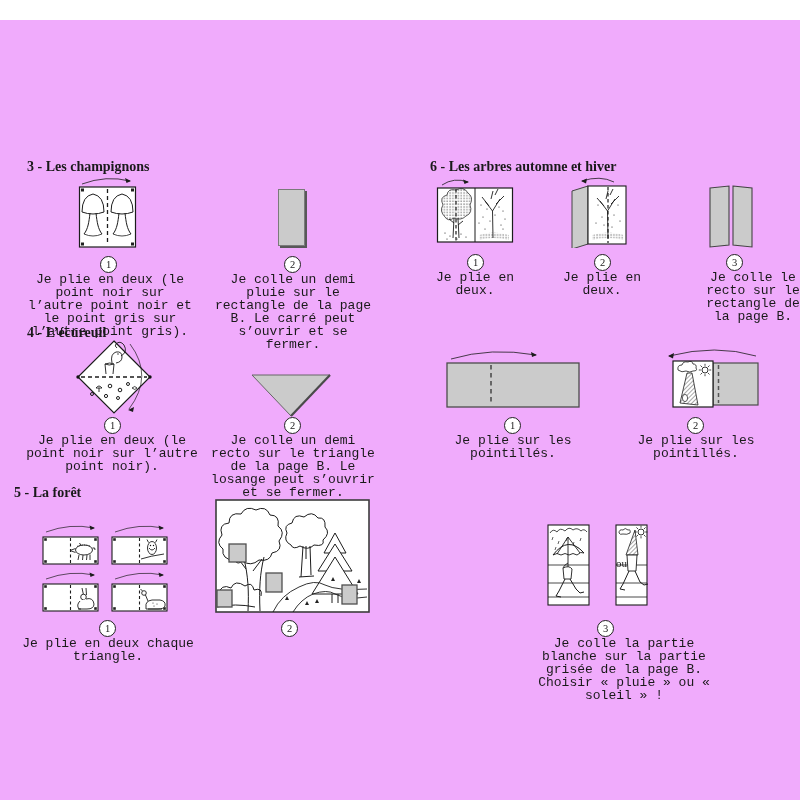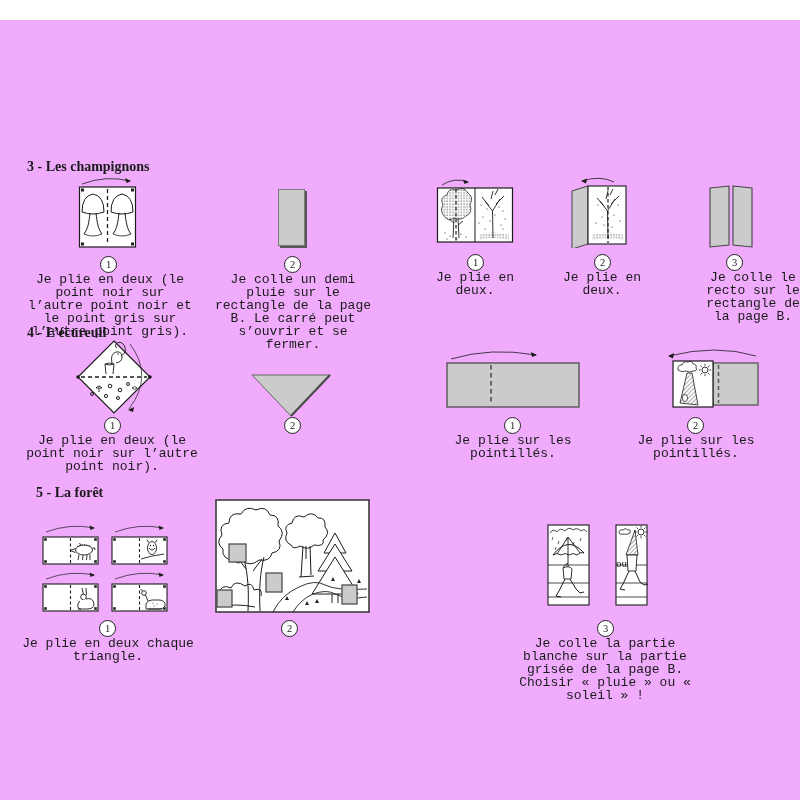--- a/index.html
+++ b/index.html
@@ -39,20 +39,21 @@
       <path d="M43,62 Q52,66 61,62" stroke-width="0.8"></path>
     </g>
   </svg>
   <div class="num" style="left:100px;top:236px">1</div>
   <div class="cap" style="left:25px;top:253px;width:170px">Je plie en deux (le point noir sur l’autre point noir et le point gris sur l’autre point gris).</div>
 
   <div class="grayrect" style="left:278px;top:169px;width:25px;height:55px"></div>
   <div class="num" style="left:284px;top:236px">2</div>
   <div class="cap" style="left:212px;top:253px;width:162px">Je colle un demi pluie sur le rectangle de la page B. Le carré peut s’ouvrir et se fermer.</div>
 
+  <div class="title" style="left:430px;top:139px">6 - Les arbres automne et hiver</div>
 
   <svg class="fig" style="left:435px;top:155px" width="80" height="73" viewBox="0 0 80 73">
     <defs>
       <pattern id="d1" width="2.8" height="2.8" patternUnits="userSpaceOnUse">
         <circle cx="1" cy="1" r="0.62" fill="#1b1b1b"></circle>
       </pattern>
     </defs>
     <g fill="none" stroke="#1c1c1c" stroke-width="1">
       <path d="M7,10 Q19,2 33,7" stroke-width="0.8"></path>
       <polygon points="34,7 28,4.5 29.5,9" fill="#1c1c1c" stroke="none"></polygon>
@@ -153,20 +154,21 @@
     </g>
   </svg>
   <div class="num" style="left:104px;top:397px">1</div>
   <div class="cap" style="left:23px;top:414px;width:178px">Je plie en deux (le point noir sur l’autre point noir).</div>
 
   <svg class="fig" style="left:249px;top:352px" width="84" height="46" viewBox="0 0 84 46">
     <polygon points="3,3 81,3 42,44" fill="#cbcbcb" stroke="#666" stroke-width="1"></polygon>
     <line x1="81" y1="3" x2="42" y2="44" stroke="#4a4a4a" stroke-width="2.2"></line>
   </svg>
   <div class="num" style="left:284px;top:397px">2</div>
+  <div class="cap" style="left:209px;top:414px;width:168px">Je colle un demi recto sur le triangle de la page B. Le losange peut s’ouvrir et se fermer.</div>
 
 
   <svg class="fig" style="left:443px;top:323px" width="140" height="68" viewBox="0 0 140 68">
     <g fill="none" stroke="#1c1c1c" stroke-width="1">
       <path d="M8,16 Q48,4 93,12" stroke-width="0.8"></path>
       <polygon points="94,12 88,9 89,14" fill="#1c1c1c" stroke="none"></polygon>
       <rect x="4" y="20" width="132" height="44" fill="#cbcbcb" stroke="#4c4c4c" stroke-width="1.3"></rect>
       <line x1="48" y1="22" x2="48" y2="62" stroke="#555" stroke-width="1.7" stroke-dasharray="4.5,3.5"></line>
     </g>
   </svg>
@@ -188,21 +190,21 @@
       <path d="M20,27 Q19,22 24,22 Q25,18 30,19 Q34,17 35,21 Q39,21 38,25 Q40,28 35,28 Q32,30 28,28 Q24,30 20,27 Z" stroke-width="0.8"></path>
       <circle cx="47" cy="27" r="3" stroke-width="0.9"></circle>
       <path d="M47,22.8 L47,20.8 M47,31.2 L47,33.2 M42.8,27 L40.8,27 M51.2,27 L53.2,27 M44,24 L42.5,22.5 M50,24 L51.5,22.5 M44,30 L42.5,31.5 M50,30 L51.5,31.5" stroke-width="0.8"></path>
       <polygon points="29,30 22,60 40,62 34,30" fill="url(#h1)" stroke-width="0.8"></polygon>
       <ellipse cx="27" cy="55" rx="2.6" ry="3.6" fill="#fff" stroke-width="0.7"></ellipse>
     </g>
   </svg>
   <div class="num" style="left:687px;top:397px">2</div>
   <div class="cap" style="left:627px;top:414px;width:138px">Je plie sur les pointillés.</div>
 
-  <div class="title" style="left:36px;top:465px">5 - La forêt</div>
+  <div class="title" style="left:14px;top:465px">5 - La forêt</div>
 
   <svg class="fig" style="left:38px;top:497px" width="140" height="100" viewBox="0 0 140 100">
     <g fill="none" stroke="#1c1c1c" stroke-width="1">
 
       <path d="M8,15 Q32,6 56,11 M77,15 Q101,6 125,11 M8,62 Q32,53 56,58 M77,62 Q101,53 125,58" stroke-width="0.7"></path>
       <polygon points="57,11 51.5,8.5 52.5,13" fill="#1c1c1c" stroke="none"></polygon>
       <polygon points="126,11 120.5,8.5 121.5,13" fill="#1c1c1c" stroke="none"></polygon>
       <polygon points="57,58 51.5,55.5 52.5,60" fill="#1c1c1c" stroke="none"></polygon>
       <polygon points="126,58 120.5,55.5 121.5,60" fill="#1c1c1c" stroke="none"></polygon>
 
@@ -332,15 +334,15 @@
       <path d="M76,12 Q76,8 80,9 Q82,6 85,9 Q88,8 87,12 Q84,14 80,13 Q77,14 76,12" stroke-width="0.8"></path>
       <circle cx="98" cy="11" r="3" stroke-width="0.9"></circle>
       <path d="M98,6.8 L98,4.6 M98,15.2 L98,17.4 M93.8,11 L91.6,11 M102.2,11 L104.4,11 M95,8 L93.4,6.4 M101,8 L102.6,6.4 M95,14 L93.4,15.6 M101,14 L102.6,15.6" stroke-width="0.8"></path>
       <polygon points="92,9 83,34 95,34" fill="url(#h2)" stroke-width="0.8"></polygon>
       <path d="M84,34 L94,34 L93,50 L85,50 Z" fill="#fff" stroke-width="0.9"></path>
       <path d="M86,50 L80,63 L77,68 M92,50 L97,61 L101,64 M77,68 L82,69 M101,64 L105,63"></path>
     </g>
   </svg>
   <span class="or" style="left:616px;top:537px">ou</span>
   <div class="num" style="left:597px;top:600px">3</div>
-  <div class="cap" style="left:515px;top:617px;width:180px">Je colle la partie blanche sur la partie grisée de la page B. Choisir « pluie » ou « soleil » !</div>
+  <div class="cap" style="left:534px;top:617px;width:180px">Je colle la partie blanche sur la partie grisée de la page B. Choisir « pluie » ou « soleil » !</div>
 
 </div>
 
 </body></html>

